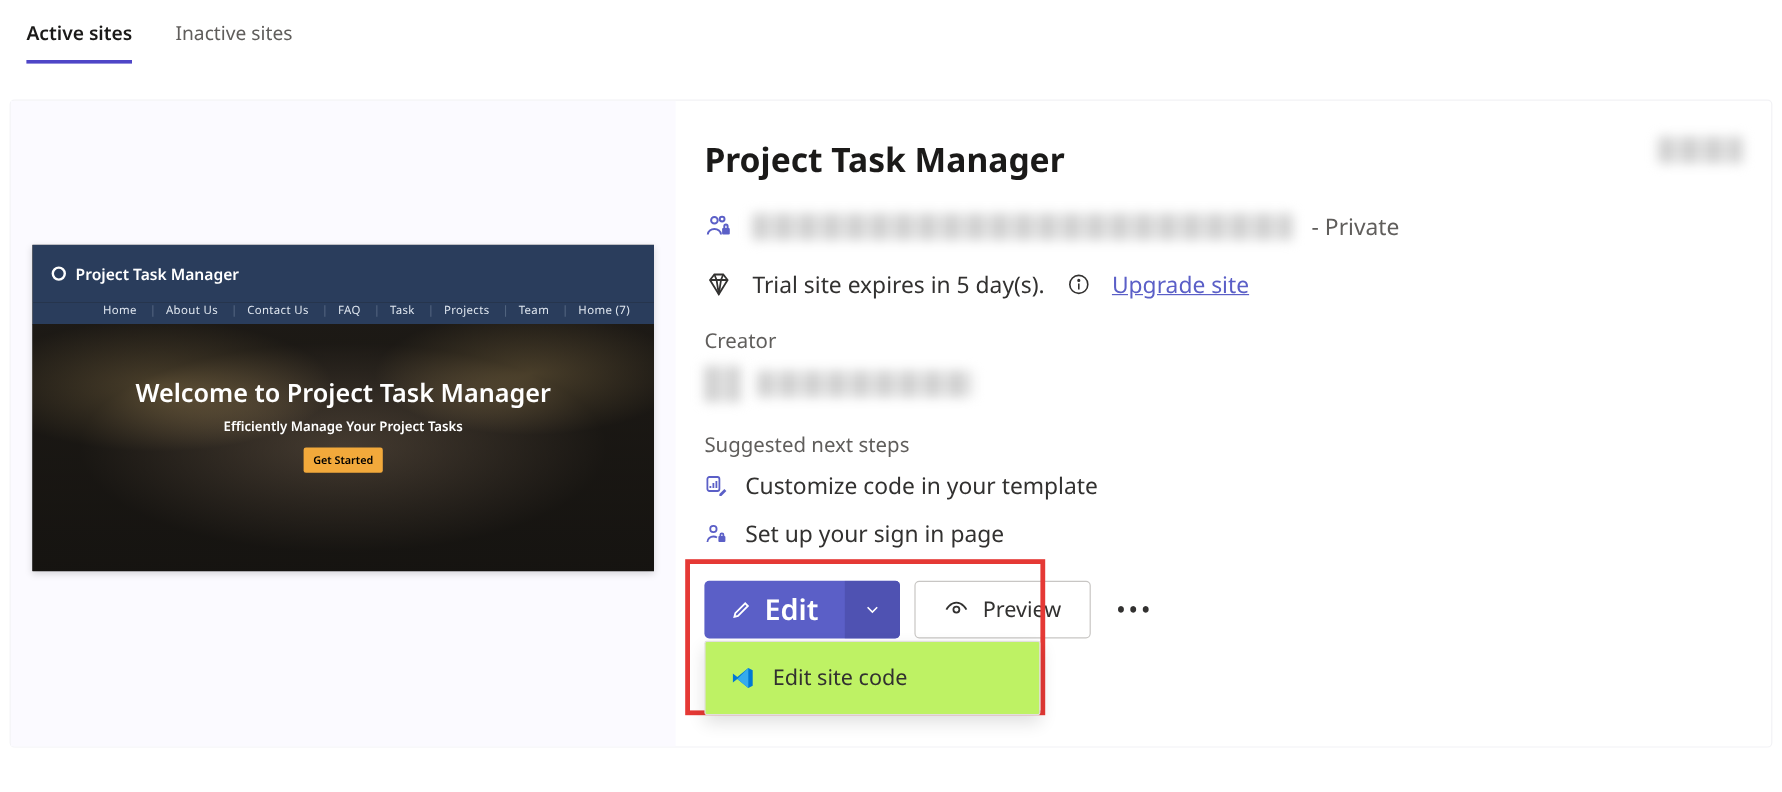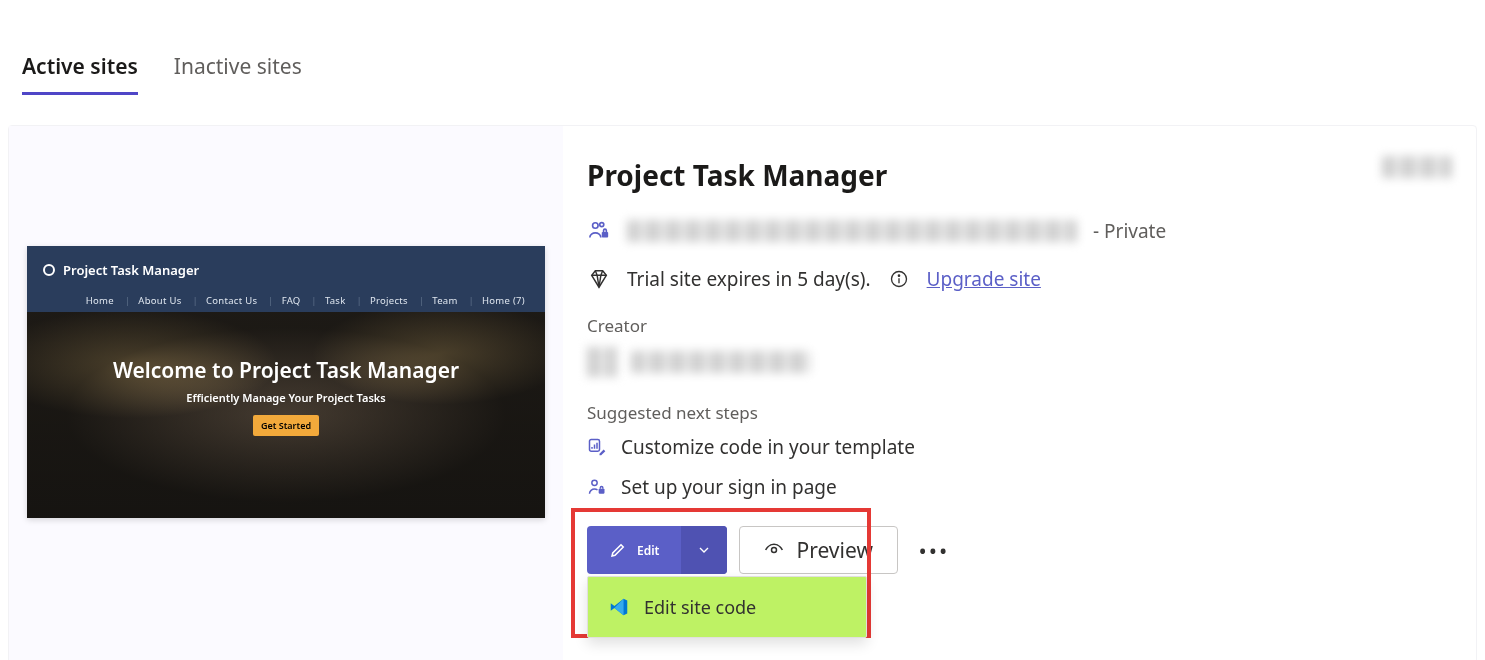--- a/index.html
+++ b/index.html
@@ -11,25 +11,24 @@
     width: 1485px;
     height: 660px;
     overflow: hidden;
   }
   .tabs {
     display: flex;
     padding: 10px 22px 0 22px;
     gap: 36px;
   }
   .tab {
-    font-size: 21px;
+    font-size: 16px;
     padding: 6px 0 12px 0;
     color: #605e5c;
     cursor: pointer;
-    margin-top: 36px;
   }
   .tab.active {
     color: #1b1a19;
     font-weight: 600;
     border-bottom: 3px solid #4f46c7;
   }
   .card {
     margin: 30px 8px 0 8px;
     display: flex;
     border: 1px solid #f2f2f5;
@@ -126,28 +125,28 @@
   .section-label { font-size:17px; color:#605e5c; margin:16px 0 10px 0; }
   .creator-row { display:flex; align-items:center; gap:14px; margin-bottom:24px;}
   .step-row { display:flex; align-items:center; gap:14px; font-size:19px; color:#323130; margin-bottom:14px;}
   .actions {
     display:flex; gap:12px; align-items:center; margin-top:26px; position:relative;
   }
   .btn-primary {
     display:flex;align-items:stretch;height:48px;background:#5b5fc7;color:#fff;border-radius:4px;overflow:hidden;
   }
   .btn-primary .main{
-    display:flex;align-items:center;gap:10px;padding:11px 22px;font-size:12px;font-weight:600;cursor:pointer;
+    display:flex;align-items:center;gap:10px;padding:11px 22px;font-size:24px;font-weight:600;cursor:pointer;
   }
   .btn-primary .split{
     display:flex;align-items:center;justify-content:center;width:46px;background:#4f52b2;cursor:pointer;
   }
   .btn-secondary{
     display:flex;align-items:center;gap:12px;height:48px;padding:0 24px;border:1px solid #c8c6c4;border-radius:4px;
-    font-size:21px;color:#323130;background:#fff;cursor:pointer;
+    font-size:18px;color:#323130;background:#fff;cursor:pointer;
   }
   .btn-more{
     display:flex;align-items:center;justify-content:center;width:48px;height:48px;cursor:pointer;font-size:22px;letter-spacing:2px;color:#323130;
   }
   .dropdown{
     position:absolute;left:0;top:50px;background:#bef264;border:1px solid #e1dfdd;border-radius:2px;
     box-shadow:0 6px 14px rgba(0,0,0,.12);min-width:280px;padding:8px 0;
   }
   .dropdown-item{
     display:flex;align-items:center;gap:14px;padding:10px 20px;font-size:18px;color:#323130;cursor:pointer;

